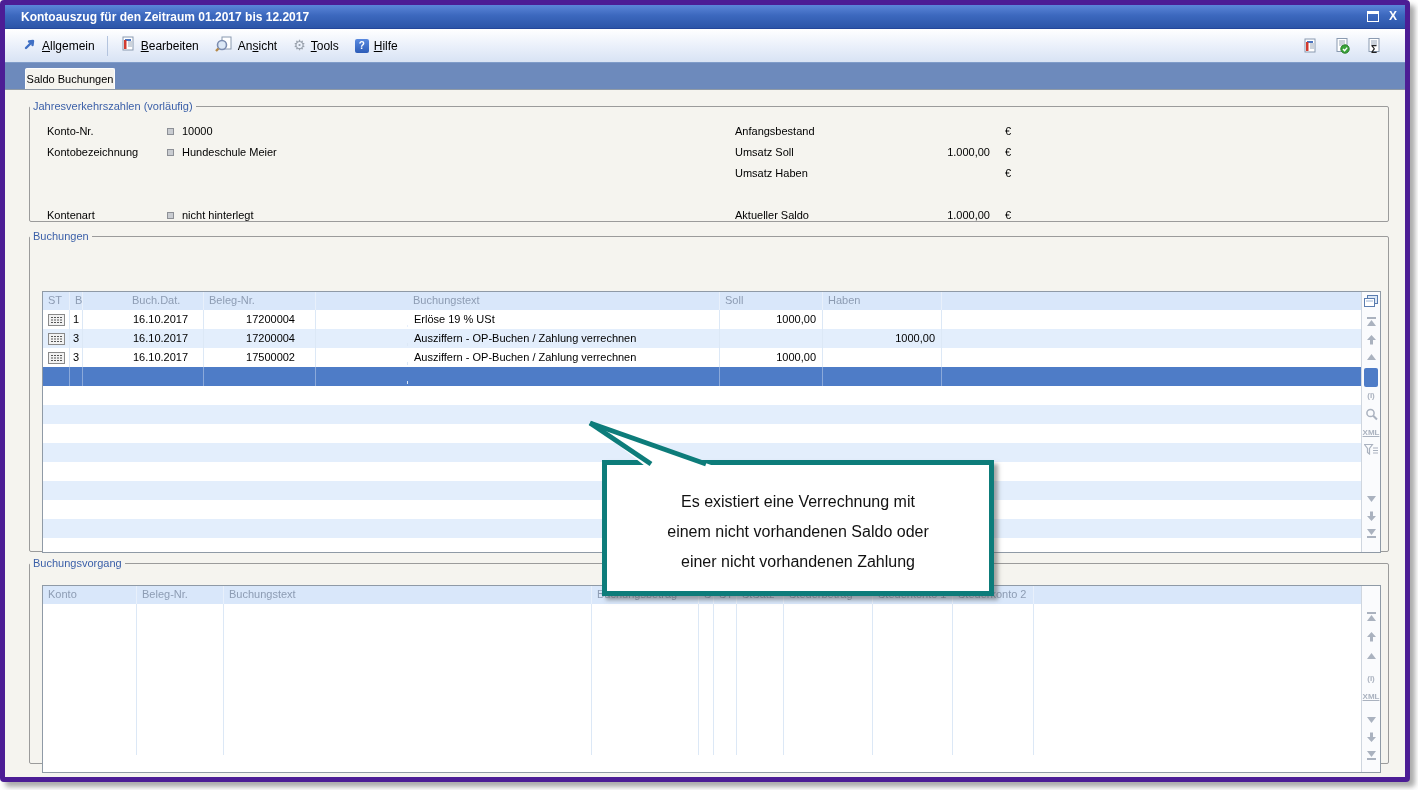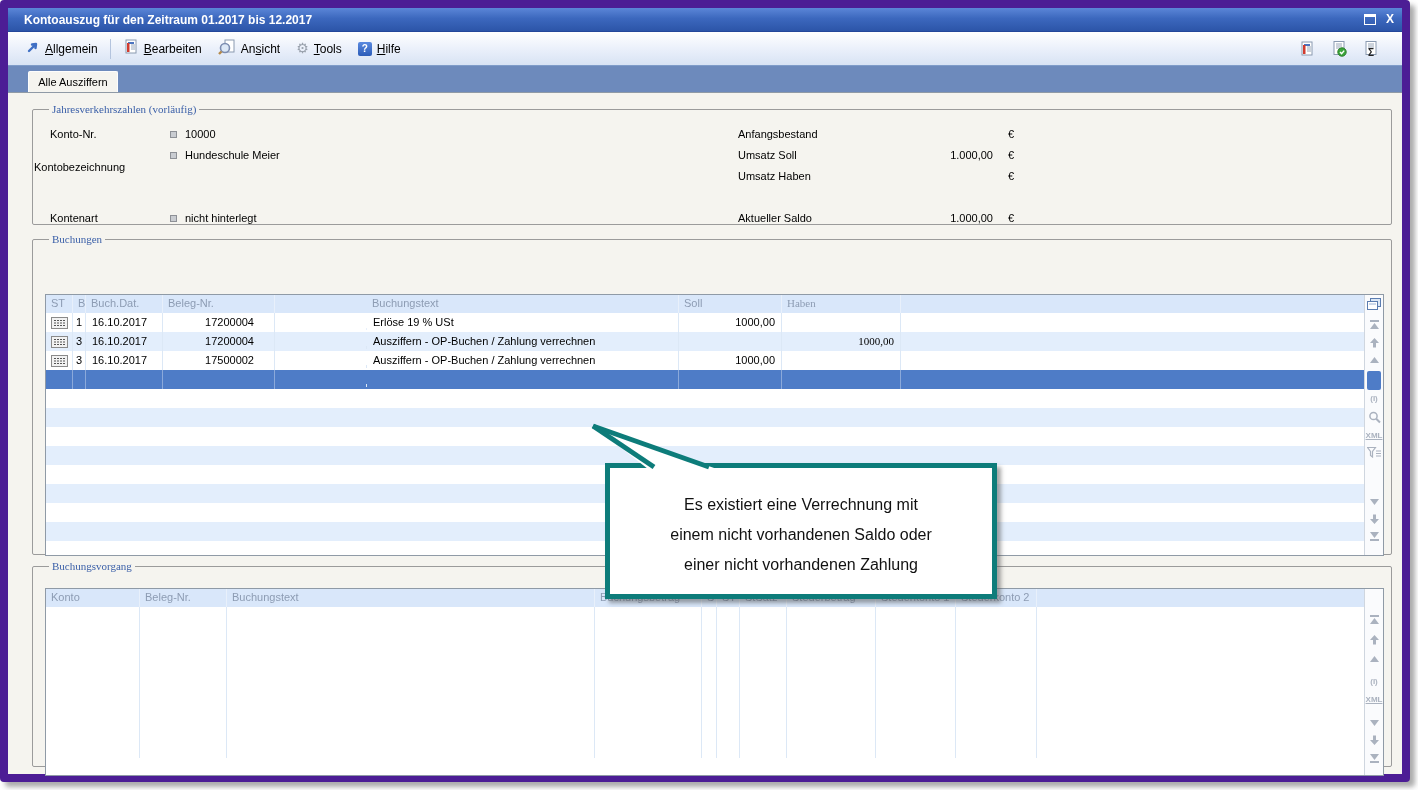--- a/index.html
+++ b/index.html
@@ -1,19 +1,19 @@
 <!DOCTYPE html>
 <html><head>
 <meta charset="utf-8">
 <style>
   * { box-sizing: border-box; margin: 0; padding: 0; }
   html,body { width: 1418px; height: 790px; background: #fff; font-family: "Liberation Sans", sans-serif; }
   .stage { position: relative; width: 1418px; height: 790px; overflow: hidden; }
   .window { position: absolute; left: 0; top: 0; width: 1410px; height: 782px;
-            border: 8px solid #4c1d95; border-radius: 4px;
+            border: 5px solid #4c1d95; border-radius: 4px;
             box-shadow: 5px 5px 5px rgba(70,70,70,.45); background: #f5f4ef; }
   .inner { position: absolute; inset: 0; }
 
   
   .titlebar { position: absolute; left:0; top:0; right:0; height:24px;
               background: linear-gradient(#5b86d8, #3c68be 45%, #2c55a8);
               border-bottom: 1px solid #24479a; }
   .title-text { position:absolute; left:16px; top:0; line-height:24px; color:#fff;
                 font-size:12px; font-weight:bold; }
   .win-btns { position:absolute; right:8px; top:4px; display:flex; gap:10px; align-items:center; }
@@ -35,21 +35,21 @@
   .tabband { position:absolute; left:0; top:58px; right:0; height:26px; background:#6d8abc; }
   .tab { position:absolute; left:20px; bottom:0; width:90px; height:21px; background:#f5f4ef;
          border:1px solid #fdfdfd; border-bottom:none; border-radius:2px 2px 0 0;
          font-size:11px; text-align:center; line-height:20px; color:#000; cursor:default; }
 
   
   .content { position:absolute; left:0; top:84px; right:0; bottom:0; background:#f5f4ef;
              border-top:1px solid #8f9aa6; }
 
   fieldset.group { position:absolute; border:1px solid #9b9b9b; border-radius:2px; background:transparent; }
-  fieldset.group legend { font-size:11px; color:#3a5fa8; margin-left:16px; padding:0 3px;font-family:Liberation Serif, serif; }
+  fieldset.group legend { font-size:11px; color:#3a5fa8; margin-left:0; padding:0 3px; }
   .fs1 { left:24px; top:10px;  width:1360px; height:122px; }
   .fs2 { left:24px; top:140px; width:1360px; height:322px; }
   .fs3 { left:24px; top:467px; width:1360px; height:207px; }
 
   
   .fld { position:absolute; font-size:11px; color:#000; }
   .bullet { position:absolute; width:7px; height:7px; background:#c9ccd1; border:1px solid #8d9096; }
   .num-right { position:absolute; text-align:right; font-size:11px; color:#000; }
 
   
@@ -70,22 +70,22 @@
   .grow.alt { background:#e3eefc; }
   .grow.sel { background:#4e7cc7; }
   .bcell { font-size:11px; color:#000; border-right:1px solid #dce8f6; white-space:nowrap;
            overflow:hidden; padding-top:3px; }
   .grow.sel .bcell { border-right:1px solid rgba(255,255,255,.35); }
   .cfill { flex:1; border-right:none !important; }
   .al { padding-left:6px; } .ar { text-align:right; } .ac { text-align:center; }
   .stic { display:flex; align-items:center; justify-content:center; padding-top:0 !important; }
 
   
-  .bk0{width:27px;} .bk1{width:13px;} .bk2{width:77px;} .bk3{width:112px;}
-  .bk4{width:92px;margin-top:33px;} .bk5{width:312px;} .bk6{width:103px;} .bk7{width:119px;font-family:Liberation Serif, serif;}
+  .bk0{width:27px;} .bk1{width:13px;} .bk2{width:77px;margin-left:44px;} .bk3{width:112px;}
+  .bk4{width:92px;margin-top:33px;} .bk5{width:312px;} .bk6{width:103px;} .bk7{width:119px;}
   
   .tx0{width:94px;} .tx1{width:87px;} .tx2{width:368px;} .tx3{width:107px;} .tx4{width:15px;}
   .tx5{width:23px;} .tx6{width:47px;} .tx7{width:89px;} .tx8{width:80px;} .tx9{width:81px;}
 
   
   .rail { position:absolute; right:0; top:0; bottom:0; width:19px; background:#fafbfd;
           border-left:1px solid #cfd6df; }
   .rail .ric { position:absolute; left:0; width:18px; display:flex; justify-content:center; cursor:pointer; }
   .thumb { position:absolute; left:2px; width:14px; background:#4e7cc7; border-radius:2px; cursor:grab; }
   .txticon { font-size:8px; color:#aab2bf; font-weight:bold; letter-spacing:0; }
@@ -169,32 +169,32 @@
               <svg width="16" height="16">
                 <rect x="3" y="0.5" width="10" height="13" fill="#fff" stroke="#8a9ab0"></rect>
                 <path d="M5 3 h6 M5 5 h6 M5 7 h6" stroke="#9aa7b8" stroke-width="1"></path>
                 <text x="8" y="15" font-size="10" font-weight="bold" fill="#222" text-anchor="middle">Σ</text>
               </svg>
             </div>
       </div>
     </div>
 
     <div class="tabband">
-      <div class="tab">Alle Ausziffern</div>
+      <div class="tab">Saldo Buchungen</div>
     </div>
 
     <div class="content">
 
       <fieldset class="group fs1">
         <legend>Jahresverkehrszahlen (vorläufig)</legend>
         <div class="fld" style="left:17px; top:13px;">Konto-Nr.</div>
         <div class="bullet" style="left:137px; top:16px;"></div>
         <div class="fld" style="left:152px; top:13px;">10000</div>
 
-        <div class="fld" style="left:1px; top:34px;margin-top:12px;">Kontobezeichnung</div>
+        <div class="fld" style="left:17px; top:34px;">Kontobezeichnung</div>
         <div class="bullet" style="left:137px; top:37px;"></div>
         <div class="fld" style="left:152px; top:34px;">Hundeschule Meier</div>
 
         <div class="fld" style="left:17px; top:97px;">Kontenart</div>
         <div class="bullet" style="left:137px; top:100px;"></div>
         <div class="fld" style="left:152px; top:97px;">nicht hinterlegt</div>
 
         <div class="fld" style="left:705px; top:13px;">Anfangsbestand</div>
         <div class="num-right" style="left:780px; top:13px; width:180px;"></div>
         <div class="fld" style="left:975px; top:13px;">€</div>

